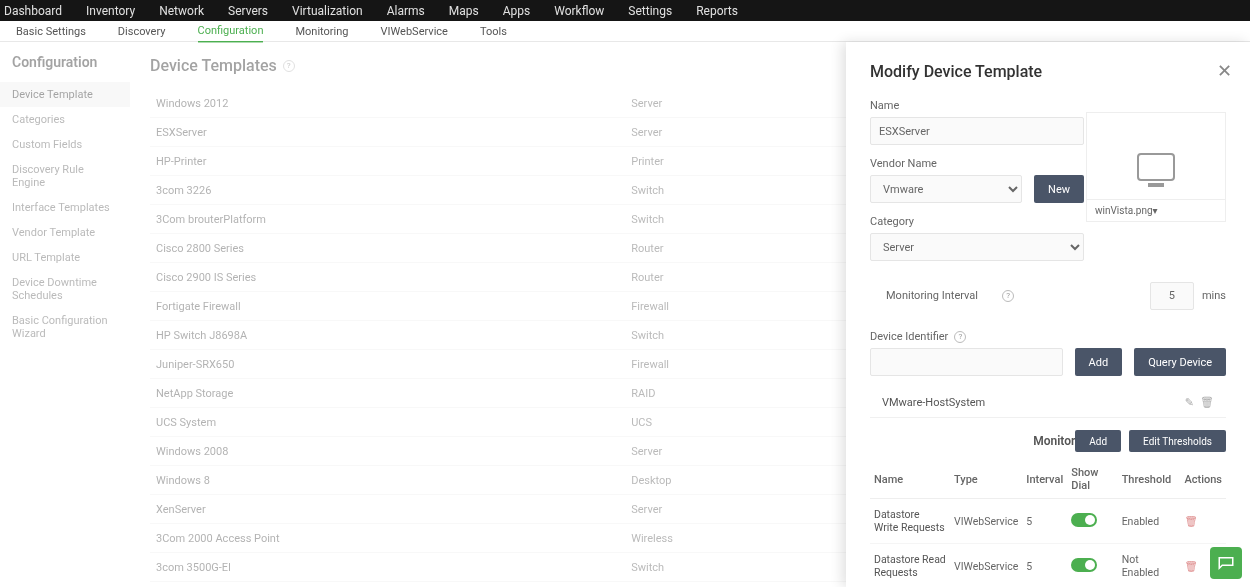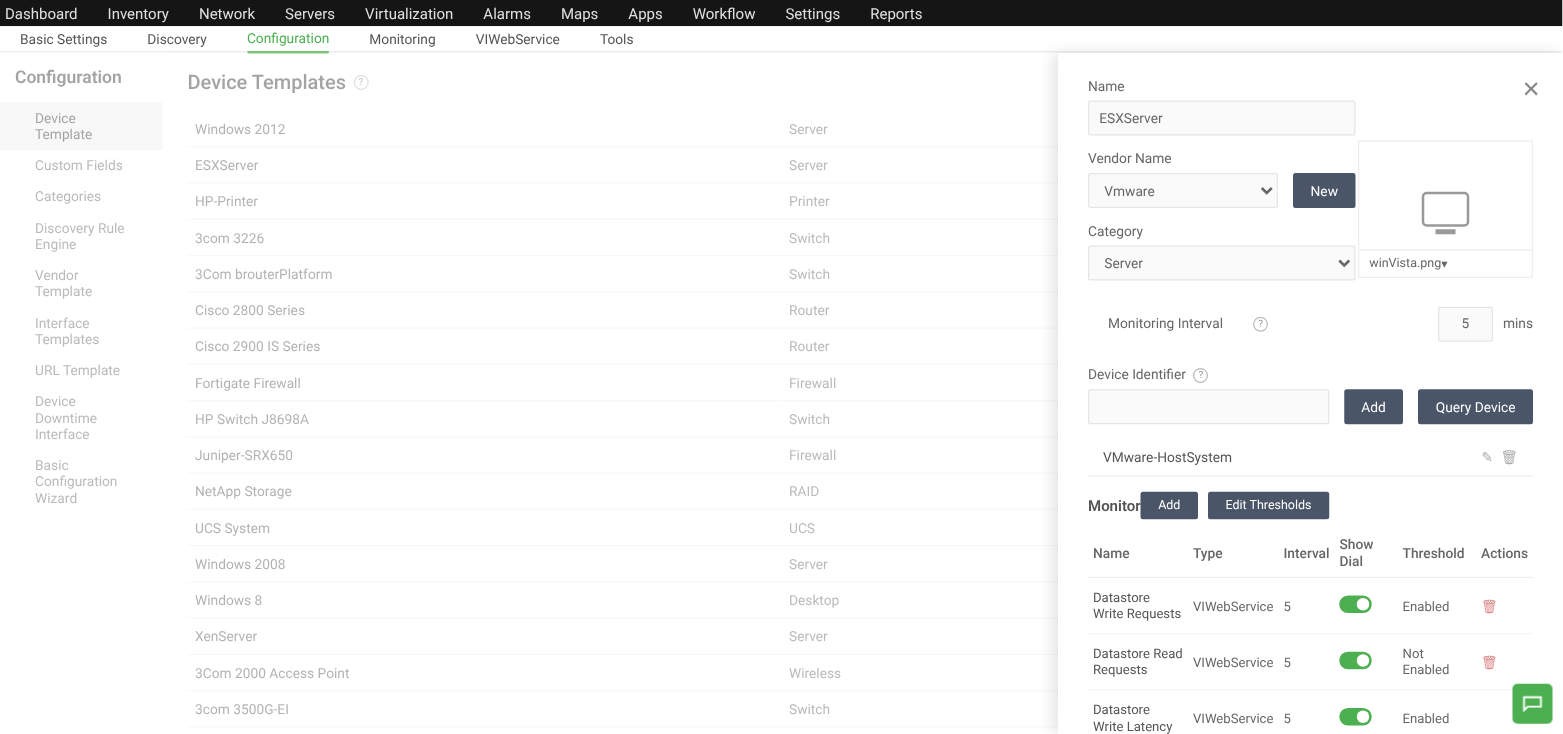--- a/index.html
+++ b/index.html
@@ -5,21 +5,21 @@
 *{box-sizing:border-box;margin:0;padding:0;font-family:-apple-system,BlinkMacSystemFont,"Segoe UI",Roboto,Arial,sans-serif}
 body{width:1250px;height:587px;overflow:hidden;background:#fff;position:relative}
 .topnav{background:#151515;height:21px;display:flex;align-items:center;padding:0 4px;gap:24px}
 .topnav a{color:#e0e0e0;font-size:12px;text-decoration:none}
 .subnav{background:#fff;height:21px;display:flex;align-items:center;padding:0 16px;gap:32px;border-bottom:1px solid #e8e8e8}
 .subnav a{color:#555;font-size:11px;text-decoration:none;padding:4px 0}
 .subnav a.active{color:#4caf50;border-bottom:2px solid #4caf50}
 .main{display:flex;height:545px}
 .sidebar{width:130px;background:#fff;padding:12px 0}
 .sidebar h3{font-size:14px;font-weight:600;color:#333;padding:0 12px 12px}
-.sidebar a{display:block;padding:6px 28px;font-size:11px;color:#666;text-decoration:none}
+.sidebar a{display:block;padding:6px 12px;font-size:11px;color:#666;text-decoration:none}
 .sidebar a.active{background:#f0f0f0;color:#333}
 .content{flex:1;padding:14px 20px;overflow:hidden}
 .content h2{font-size:16px;font-weight:500;color:#333;margin-bottom:14px;display:flex;align-items:center;gap:6px}
 .help{display:inline-flex;width:12px;height:12px;border:1px solid #bbb;border-radius:50%;font-size:8px;color:#999;align-items:center;justify-content:center}
 table{width:100%;border-collapse:collapse}
 tbody tr{border-bottom:1px solid #f0f0f0}
 tbody td{padding:7px 6px;font-size:11px;color:#666}
 tbody td:first-child{color:#555}
 .cnt{text-align:center}
 .cnt a{color:#888;text-decoration:underline dotted}
@@ -34,21 +34,21 @@
 .fld input,.fld select{width:100%;height:28px;border:1px solid #e5e5e5;background:#fafafa;padding:0 8px;font-size:11px;color:#666;border-radius:2px}
 .row{display:flex;gap:12px;align-items:center}
 .btn{height:28px;padding:0 14px;background:#4a5568;color:#fff;border:none;font-size:11px;border-radius:2px;cursor:pointer}
 .btn-sm{height:22px;font-size:10px}
 .img-picker{position:absolute;top:70px;right:24px;width:140px;height:110px;border:1px solid #eee;display:flex;flex-direction:column;align-items:center;justify-content:center}
 .img-picker .pc{width:38px;height:28px;border:2px solid #999;border-radius:4px;position:relative}
 .img-picker .pc::after{content:"";position:absolute;bottom:-8px;left:50%;transform:translateX(-50%);width:16px;height:4px;background:#999}
 .img-sel{position:absolute;bottom:0;left:0;right:0;height:22px;border-top:1px solid #eee;display:flex;align-items:center;padding:0 8px;font-size:10px;color:#666}
 .dev-id{display:flex;justify-content:space-between;align-items:flex-end;padding:8px 12px;font-size:11px;color:#555;border-bottom:1px solid #f0f0f0;margin-bottom:12px}
 .dev-id .ic{color:#aaa;margin-left:6px;cursor:pointer;font-size:11px}
-.mon-head{display:flex;justify-content:flex-start;align-items:center;margin-bottom:8px}
+.mon-head{display:flex;justify-content:flex-end;align-items:center;margin-bottom:8px}
 .mon-head h3{font-size:12px;font-weight:600;color:#555}
 .mon-head .btns{display:flex;gap:8px}
 .mtbl{width:100%;font-size:11px;color:#555}
 .mtbl th{text-align:left;padding:6px 4px;font-weight:500;color:#666;border-bottom:1px solid #eee;font-size:11px}
 .mtbl td{padding:9px 4px;border-bottom:1px solid #f5f5f5;font-size:10.5px}
 .tog{width:26px;height:14px;border-radius:8px;position:relative;display:inline-block}
 .tog.on{background:#4caf50}
 .tog::after{content:"";position:absolute;width:10px;height:10px;background:#fff;border-radius:50%;top:2px}
 .tog.on::after{right:2px}
 .del{color:#d88;cursor:pointer}
@@ -76,27 +76,27 @@
     <a class="active">Configuration</a>
     <a>Monitoring</a>
     <a>VIWebService</a>
     <a>Tools</a>
   </div>
 <div class="main">
   <div class="sidebar">
     <h3>Configuration</h3>
     <div id="sideitems">
         <a class="active">Device Template</a>
+        <a>Categories</a>
         <a>Custom Fields</a>
-        <a>Categories</a>
         <a>Discovery Rule Engine</a>
+        <a>Interface Templates</a>
         <a>Vendor Template</a>
-        <a>Interface Templates</a>
         <a>URL Template</a>
-        <a>Device Downtime Interface</a>
+        <a>Device Downtime Schedules</a>
         <a>Basic Configuration Wizard</a>
       </div>
   </div>
   <div class="content">
     <h2>
         <span>Device Templates</span>
         <span class="help">?</span>
       </h2>
     <table>
         <tbody id="rows">
@@ -210,20 +210,21 @@
           </tr>
         </tbody>
       </table>
   </div>
 </div>
 
 <div class="overlay"></div>
 
 <div class="panel">
   <span class="close">✕</span>
+  <h2>Modify Device Template</h2>
 
   <div class="fld" style="width:214px">
     <label>Name</label>
     <input value="ESXServer" style="">
   </div>
 
   <div class="fld" style="width:214px">
     <label>Vendor Name</label>
     <div class="row">
       <select style="width:164px"><option>Vmware</option></select>

